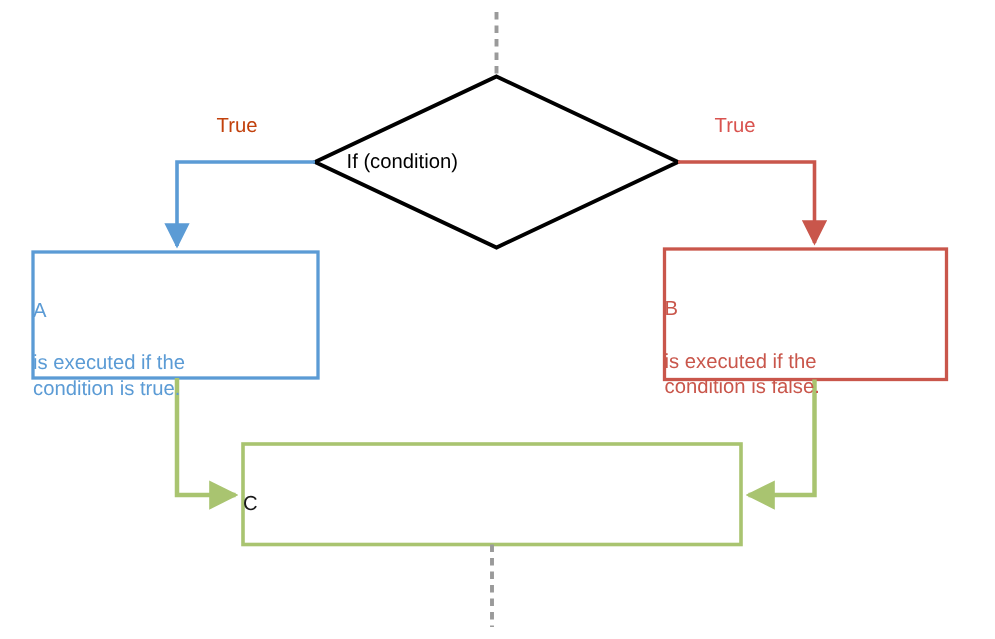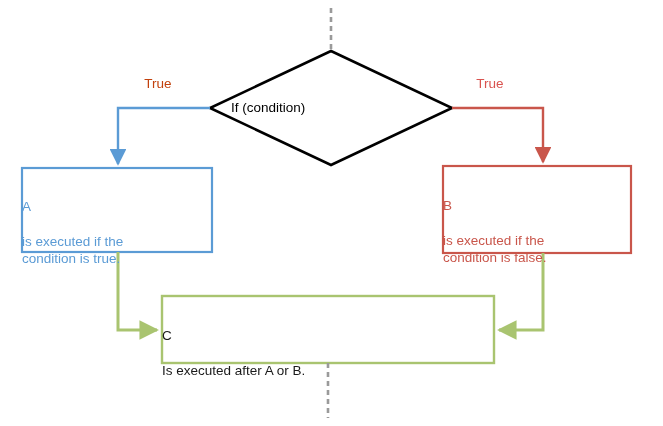--- a/index.html
+++ b/index.html
@@ -96,16 +96,15 @@
   </div>
 
   <div class="node-label" id="label-box-b" style="left:443px; top:180px; width:188px;">
     <div>B</div>
     <div>is executed if the
 condition is false.</div>
   </div>
 
   <div class="node-label" id="label-box-c" style="left:162px; top:310px; width:332px;">
     <div>C</div>
-    <div>Is executed after A or B.</div>
   </div>
 
 </div>
 
 </body></html>

